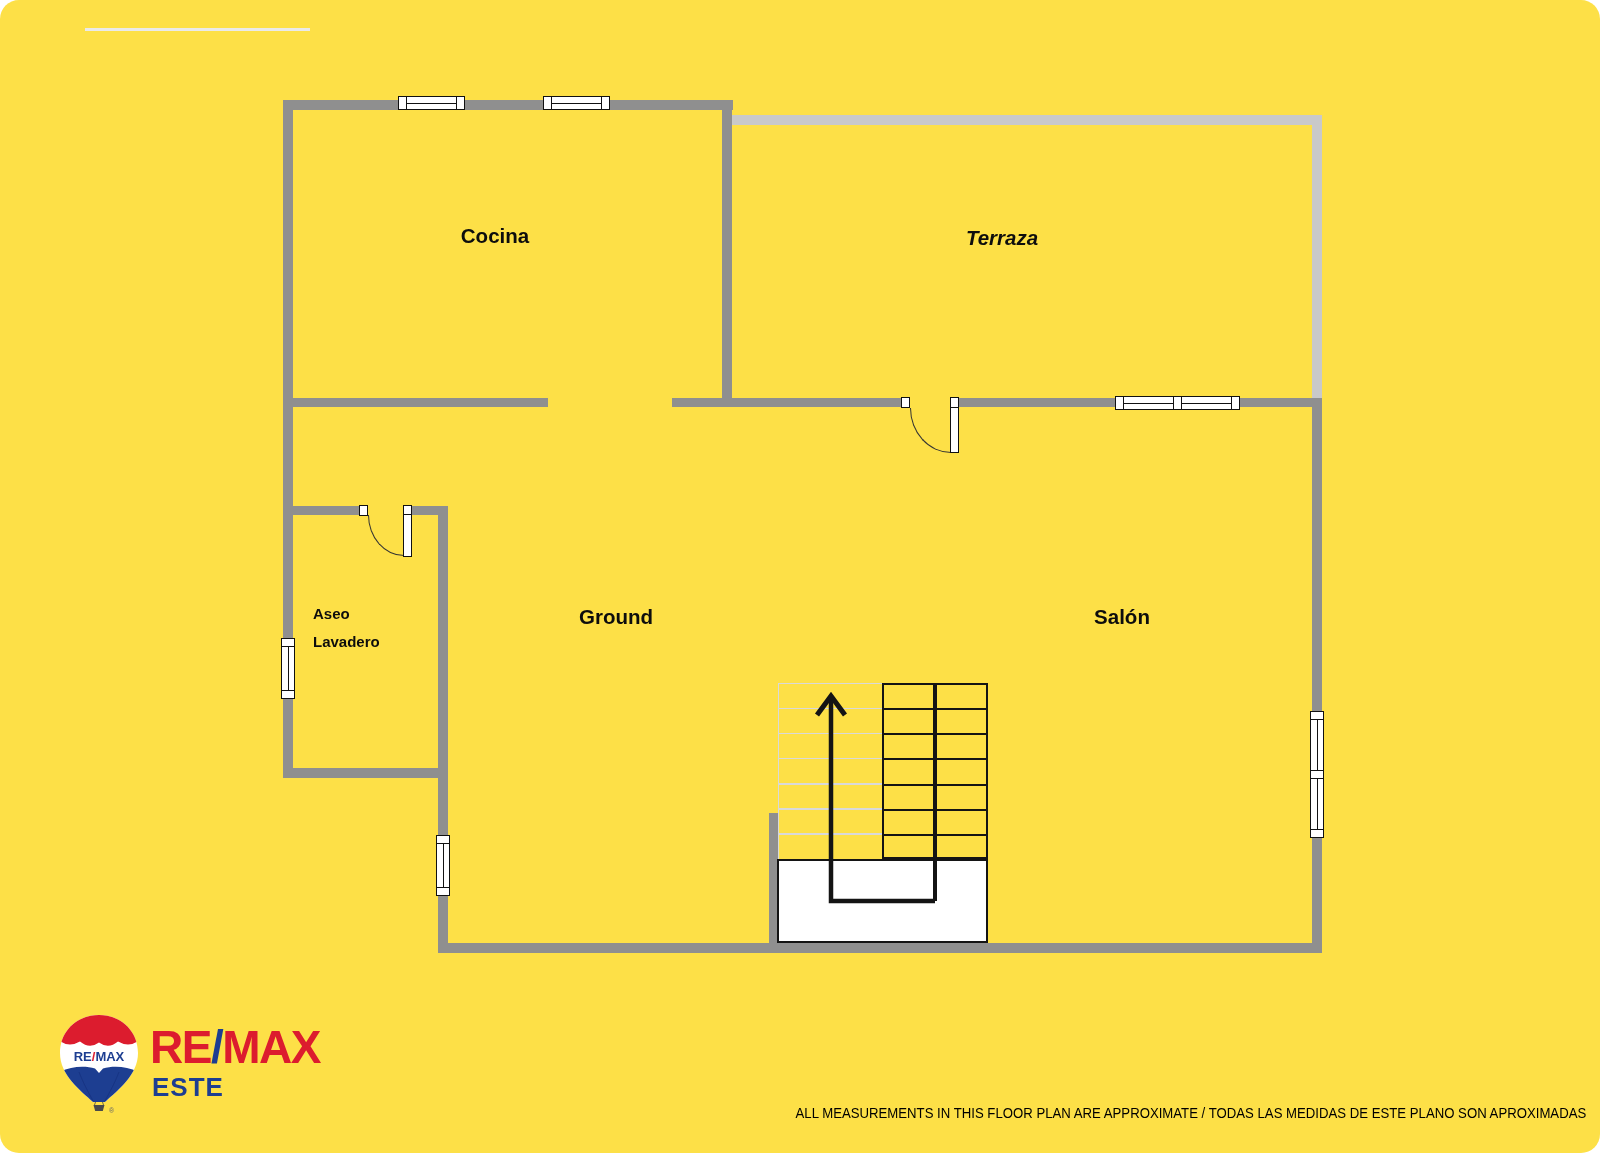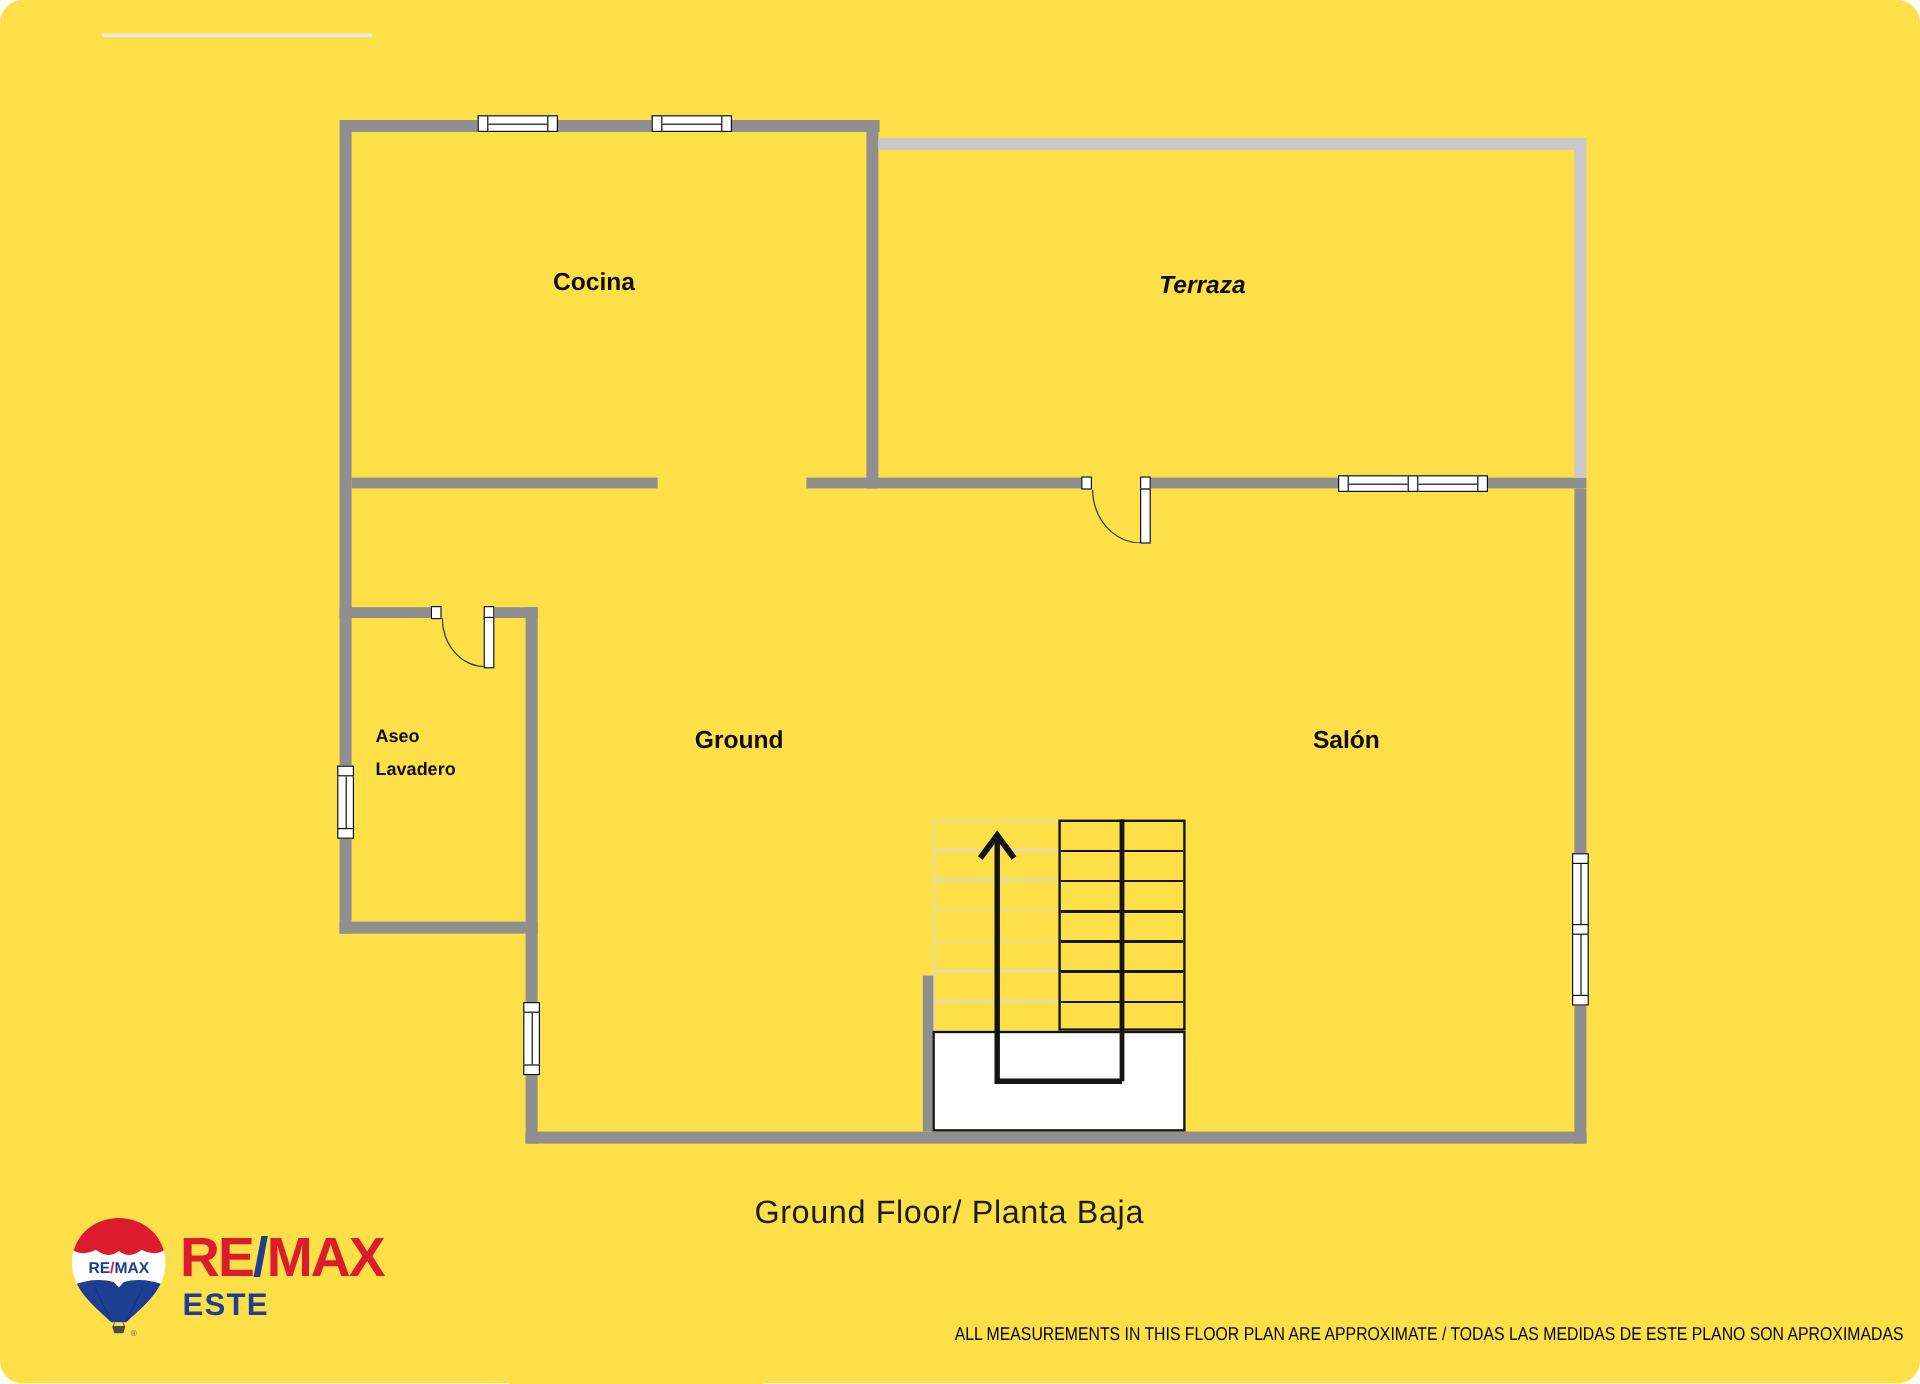--- a/index.html
+++ b/index.html
@@ -144,21 +144,20 @@
 
   <div class="room-label" style="left:495px;top:224px;">Cocina</div>
   <div class="room-label" style="left:1002px;top:226px;font-style:italic;">Terraza</div>
   <div class="room-label-left" style="left:313px;top:600px;">
     <span>Aseo</span><br>
     <span>Lavadero</span>
   </div>
   <div class="room-label" style="left:616px;top:605px;">Ground</div>
   <div class="room-label" style="left:1122px;top:605px;">Salón</div>
 
-  <div class="floor-title">Ground Floor/ Planta Baja</div>
   <div class="disclaimer">ALL MEASUREMENTS IN THIS FLOOR PLAN ARE APPROXIMATE / TODAS LAS MEDIDAS DE ESTE PLANO SON APROXIMADAS</div>
 
   <svg class="logo-balloon" viewBox="0 0 84 102">
     <defs>
       <clipPath id="bclip">
         <path d="M42 2 C64 2 81 18 81 40 C81 62 61 77 48 89 L36 89 C23 77 3 62 3 40 C3 18 20 2 42 2 Z"></path>
       </clipPath>
     </defs>
     <path d="M42 2 C64 2 81 18 81 40 C81 62 61 77 48 89 L36 89 C23 77 3 62 3 40 C3 18 20 2 42 2 Z" fill="#ffffff"></path>
     <g clip-path="url(#bclip)">

